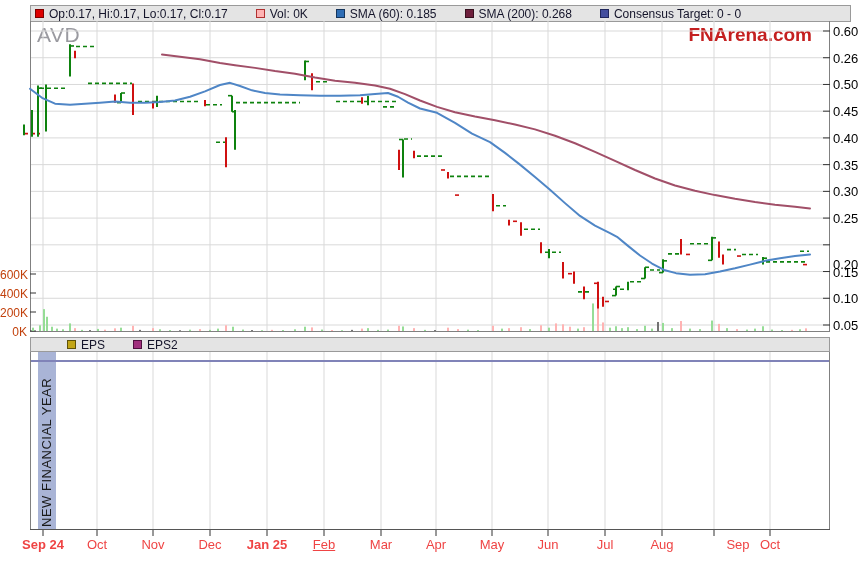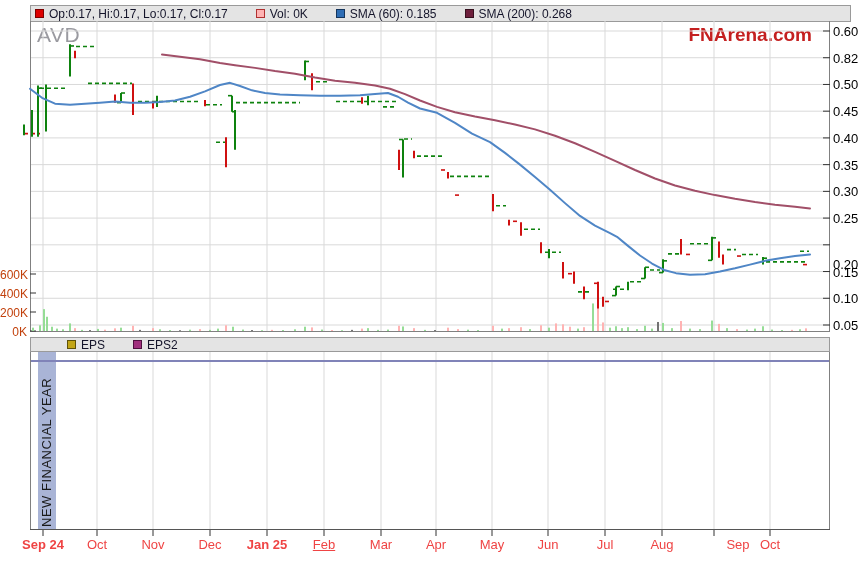--- a/index.html
+++ b/index.html
@@ -42,20 +42,24 @@
         <span class="legend-sq" style="background: rgb(255, 179, 179); border-color: rgb(176, 48, 48);"></span>
         <span>Vol: 0K</span>
       </span>
       <span class="legend-item">
         <span class="legend-sq" style="background: rgb(47, 110, 181); border-color: rgb(21, 53, 92);"></span>
         <span>SMA (60): 0.185</span>
       </span>
       <span class="legend-item">
         <span class="legend-sq" style="background: rgb(110, 31, 60); border-color: rgb(54, 16, 30);"></span>
         <span>SMA (200): 0.268</span>
+      </span>
+      <span class="legend-item">
+        <span class="legend-sq" style="background: rgb(67, 78, 157); border-color: rgb(32, 38, 92);"></span>
+        <span>Consensus Target: 0 - 0</span>
       </span>
     </div>
 
   <div class="watermark">AVD</div>
   <div class="brand">FNArena.com</div>
 
   <svg id="mainPlot" class="plot-svg" style="left:30px;top:21px;" width="800" height="311">
       <line x1="13" x2="13" y1="0" y2="310" stroke="#d9d9d9" stroke-width="1"></line>
       <line x1="67" x2="67" y1="0" y2="310" stroke="#d9d9d9" stroke-width="1"></line>
       <line x1="123" x2="123" y1="0" y2="310" stroke="#d9d9d9" stroke-width="1"></line>
@@ -287,21 +291,21 @@
       <line x1="689" x2="689" y1="220.61090909090908" y2="236.6472727272727" stroke="#cf1010" stroke-width="2"></line>
       <line x1="693" x2="693" y1="233.43999999999997" y2="243.59636363636355" stroke="#cf1010" stroke-width="2"></line>
       <line x1="733" x2="733" y1="236.11272727272728" y2="243.59636363636355" stroke="#0e820e" stroke-width="2"></line>
       <line x1="733" x2="737" y1="237.18181818181813" y2="237.18181818181813" stroke="#0e820e" stroke-width="1.6"></line>
       <polyline points="132,33.51999999999996 150,35.65818181818178 170,38.33090909090905 190,42.07272727272724 205,44.21090909090907 225,46.88363636363633 245,50.090909090909065 265,52.76363636363634 285,56.505454545454526 305,59.71272727272725 325,61.85090909090907 345,64.52363636363634 360,67.73090909090908 375,73.07636363636362 390,79.49090909090908 407,85.90545454545452 425,91.25090909090906 445,95.5272727272727 465,99.26909090909089 485,103.54545454545453 505,108.35636363636362 525,114.77090909090907 545,122.25454545454542 565,130.8072727272727 585,139.89454545454544 605,148.98181818181814 625,157.53454545454542 645,164.48363636363635 665,169.8290909090909 685,174.10545454545453 705,177.84727272727272 725,181.0545454545454 745,183.7272727272727 765,185.8654545454545 780,187.46909090909088" fill="none" stroke="#a14f68" stroke-width="2" stroke-linejoin="round" stroke-linecap="round"></polyline>
       <polyline points="0,67.73090909090908 12,76.81818181818181 25,82.6981818181818 40,83.7672727272727 55,82.6981818181818 70,81.62909090909088 85,80.55999999999997 100,81.62909090909088 115,81.62909090909088 130,81.09454545454543 145,79.49090909090908 160,75.74909090909091 175,70.40363636363635 190,63.98909090909089 200,61.85090909090907 210,65.0581818181818 222,69.33454545454543 235,72.00727272727272 250,73.61090909090908 270,74.14545454545454 290,74.67999999999999 310,74.67999999999999 330,74.14545454545454 345,73.07636363636362 358,72.00727272727272 368,75.74909090909091 378,81.62909090909088 390,87.50909090909089 407,91.78545454545453 425,101.94181818181816 442,112.63272727272727 460,121.18545454545452 475,131.87636363636364 490,143.63636363636363 505,155.93090909090907 520,168.76 535,182.12363636363634 550,194.95272727272723 565,204.57454545454544 580,212.0581818181818 587,215.79999999999998 598,224.8872727272727 610,234.50909090909087 622,242.5272727272727 634,248.94181818181812 646,252.1490909090909 660,253.75272727272727 675,253.2181818181818 690,250.5454545454545 705,247.33818181818174 720,243.59636363636355 735,239.85454545454542 750,237.18181818181813 765,235.04363636363632 780,233.43999999999997" fill="none" stroke="#4f86c6" stroke-width="2" stroke-linejoin="round" stroke-linecap="round"></polyline>
     </svg>
 
   <div id="priceLabels">
       <div class="yLabel" style="top: 24px;">0.60</div>
-      <div class="yLabel" style="top: 50.7273px;">0.82</div>
+      <div class="yLabel" style="top: 50.7273px;">0.26</div>
       <div class="yLabel" style="top: 77.4545px;">0.50</div>
       <div class="yLabel" style="top: 104.182px;">0.45</div>
       <div class="yLabel" style="top: 130.909px;">0.40</div>
       <div class="yLabel" style="top: 157.636px;">0.35</div>
       <div class="yLabel" style="top: 184.364px;">0.30</div>
       <div class="yLabel" style="top: 211.091px;">0.25</div>
       <div class="yLabel" style="top: 237.818px; margin-top: 19px;">0.20</div>
       <div class="yLabel" style="top: 264.545px;">0.15</div>
       <div class="yLabel" style="top: 291.273px;">0.10</div>
       <div class="yLabel" style="top: 318px;">0.05</div>

